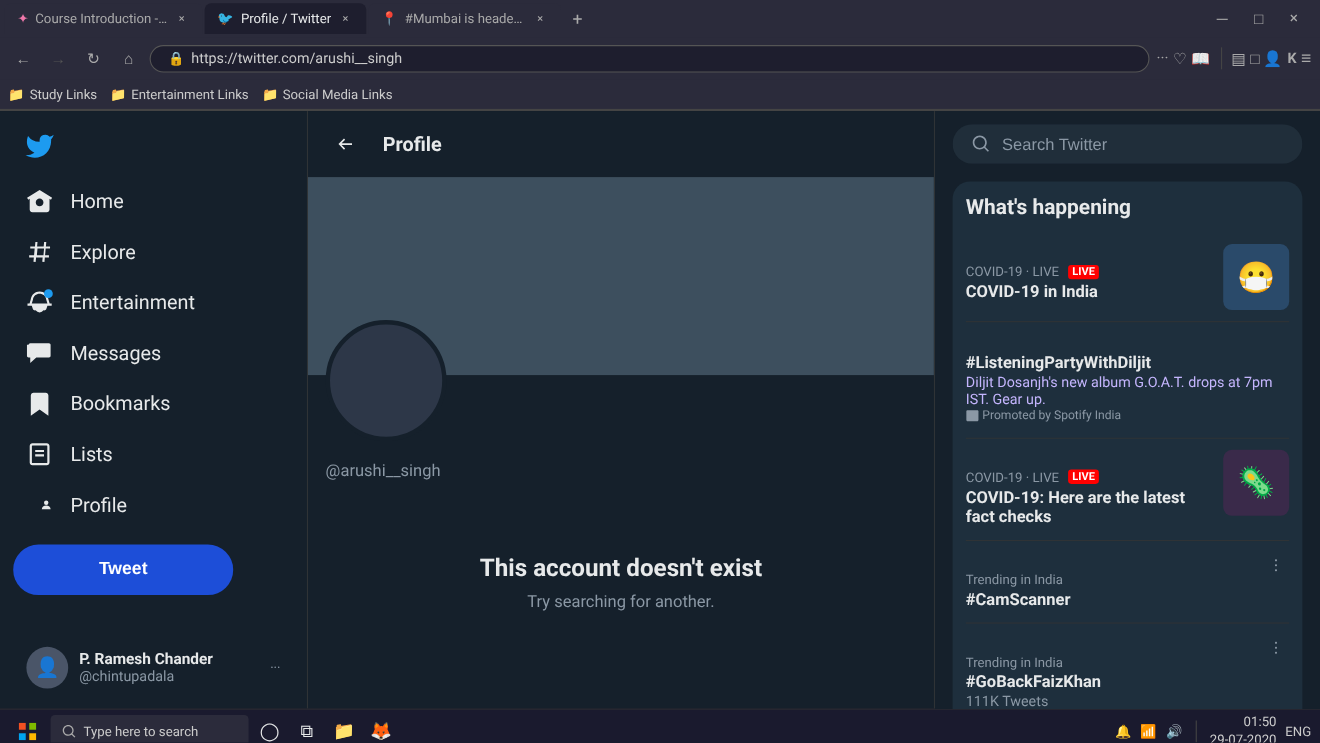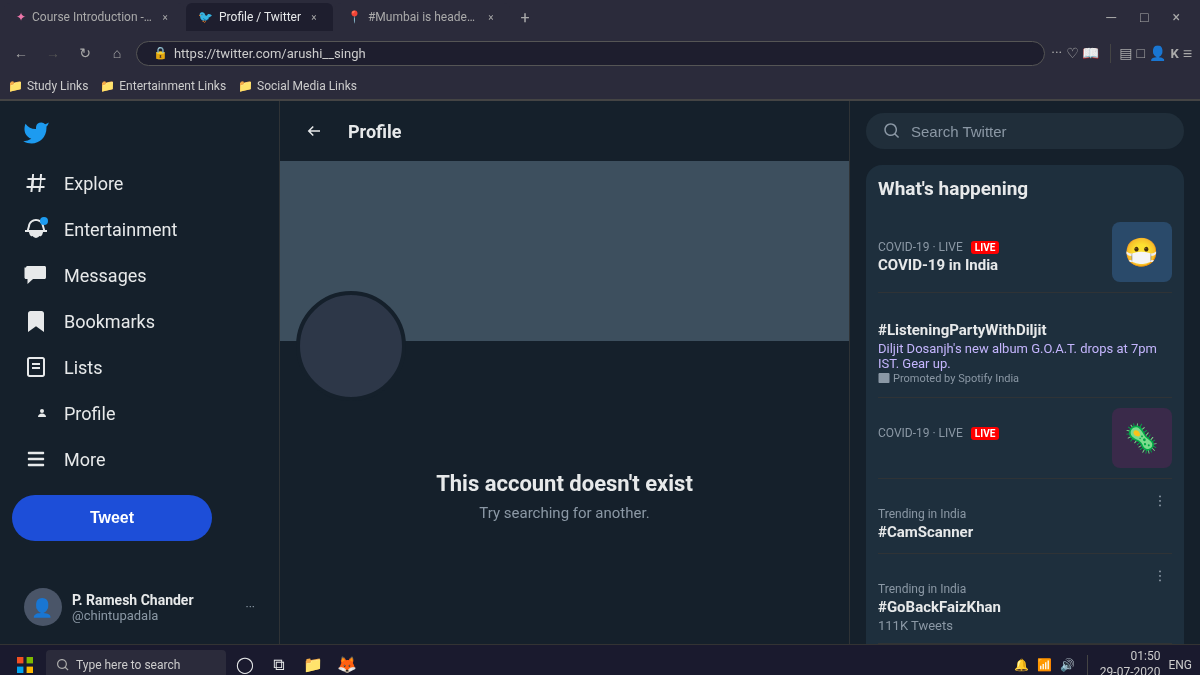--- a/index.html
+++ b/index.html
@@ -541,20 +541,28 @@
 
 <div class="app-container">
 
   <div class="sidebar">
     <div class="twitter-logo">
       <svg width="28" height="28" viewBox="0 0 24 24" fill="#1d9bf0">
         <path d="M23 3a10.9 10.9 0 0 1-3.14 1.53 4.48 4.48 0 0 0-7.86 3v1A10.66 10.66 0 0 1 3 4s-4 9 5 13a11.64 11.64 0 0 1-7 2c9 5 20 0 20-11.5a4.5 4.5 0 0 0-.08-.83A7.72 7.72 0 0 0 23 3z"></path>
       </svg>
     </div>
 
+    <div class="nav-item">
+      <div class="nav-icon">
+        <svg width="24" height="24" viewBox="0 0 24 24" fill="currentColor">
+          <path d="M12 1.696L.622 8.807l1.06 1.696L3 9.679V19.5C3 20.88 4.12 22 5.5 22h13c1.38 0 2.5-1.12 2.5-2.5V9.679l1.318.824 1.06-1.696L12 1.696zM12 16.5c-1.933 0-3.5-1.567-3.5-3.5s1.567-3.5 3.5-3.5 3.5 1.567 3.5 3.5-1.567 3.5-3.5 3.5z"></path>
+        </svg>
+      </div>
+      <span class="nav-label">Home</span>
+    </div>
 
     <div class="nav-item">
       <div class="nav-icon">
         <svg width="24" height="24" viewBox="0 0 24 24" fill="currentColor">
           <path d="M10.09 3.098L9.72 7h5.99l.38-4.089 1.99.187L17.72 7h3.78v2h-3.97l-.56 6h3.53v2h-3.72l-.38 4.089-1.99-.187.36-3.902H8.78l-.38 4.089-1.99-.187L6.78 17H2.5v-2h4.47l.56-6H3.5V7h4.28l.4-4.089 1.91.187zM15.52 15l.56-6H10.09l-.56 6h5.99z"></path>
         </svg>
       </div>
       <span class="nav-label">Explore</span>
     </div>
 
@@ -601,28 +609,20 @@
           <path d="M5.651 19h12.698c-.337-1.8-1.023-2.715-1.943-3.防3.456-1.08-3.152-1.7H9.594c-1.08 0-2.187.62-3.15 1.7-.912.985-1.597 1.9-1.943 3.3zM12 12c2.21 0 4-1.79 4-4s-1.79-4-4-4-4 1.79-4 4 1.79 4 4 4z"></path>
         </svg>
         <svg width="24" height="24" viewBox="0 0 24 24" fill="currentColor" style="display:block;">
           <circle cx="12" cy="8" r="4"></circle>
           <path d="M4 20c0-4 3.6-7 8-7s8 3 8 7"></path>
         </svg>
       </div>
       <span class="nav-label">Profile</span>
     </div>
 
-    <div class="nav-item">
-      <div class="nav-icon">
-        <svg width="24" height="24" viewBox="0 0 24 24" fill="currentColor">
-          <path d="M3.75 12C3.75 11.31 4.31 10.75 5 10.75h14c.69 0 1.25.56 1.25 1.25s-.56 1.25-1.25 1.25H5c-.69 0-1.25-.56-1.25-1.25zm0-6c0-.69.56-1.25 1.25-1.25h14c.69 0 1.25.56 1.25 1.25s-.56 1.25-1.25 1.25H5c-.69 0-1.25-.56-1.25-1.25zm0 12c0-.69.56-1.25 1.25-1.25h14c.69 0 1.25.56 1.25 1.25s-.56 1.25-1.25 1.25H5c-.69 0-1.25-.56-1.25-1.25z"></path>
-        </svg>
-      </div>
-      <span class="nav-label">More</span>
-    </div>
 
     <button class="tweet-btn">Tweet</button>
 
     <div class="user-profile-bar">
       <div class="avatar" style="background:#4a5568;display:flex;align-items:center;justify-content:center;font-size:18px;">👤</div>
       <div class="user-info">
         <div class="user-name">P. Ramesh Chander</div>
         <div class="user-handle">@chintupadala</div>
       </div>
       <span class="chevron-icon">···</span>
@@ -638,20 +638,21 @@
       </div>
       <span style="font-size:18px;font-weight:700;">Profile</span>
     </div>
 
     <div class="cover-photo"></div>
 
     <div class="profile-avatar-section">
       <div class="profile-avatar"></div>
     </div>
 
+    <div class="profile-handle">@arushi__singh</div>
 
     <div class="account-not-exist">
       <h2>This account doesn't exist</h2>
       <p>Try searching for another.</p>
     </div>
   </div>
 
   <div class="right-sidebar">
 
     <div class="search-bar">
@@ -688,20 +689,21 @@
           </div>
         </div>
       </div>
 
       <div class="trending-item">
         <div class="trending-info">
           <div class="trending-category">
             <span>COVID-19 · LIVE</span>
             <span class="live-badge">LIVE</span>
           </div>
+          <div class="trending-tag">COVID-19: Here are the latest fact checks</div>
         </div>
         <div style="width:60px;height:60px;border-radius:8px;background:#3a2a4a;display:flex;align-items:center;justify-content:center;font-size:28px;flex-shrink:0;">🦠</div>
       </div>
 
       <div class="trending-item">
         <div class="trending-info">
           <div class="trending-category">
             <span>Trending in India</span>
           </div>
           <div class="trending-tag">#CamScanner</div>

